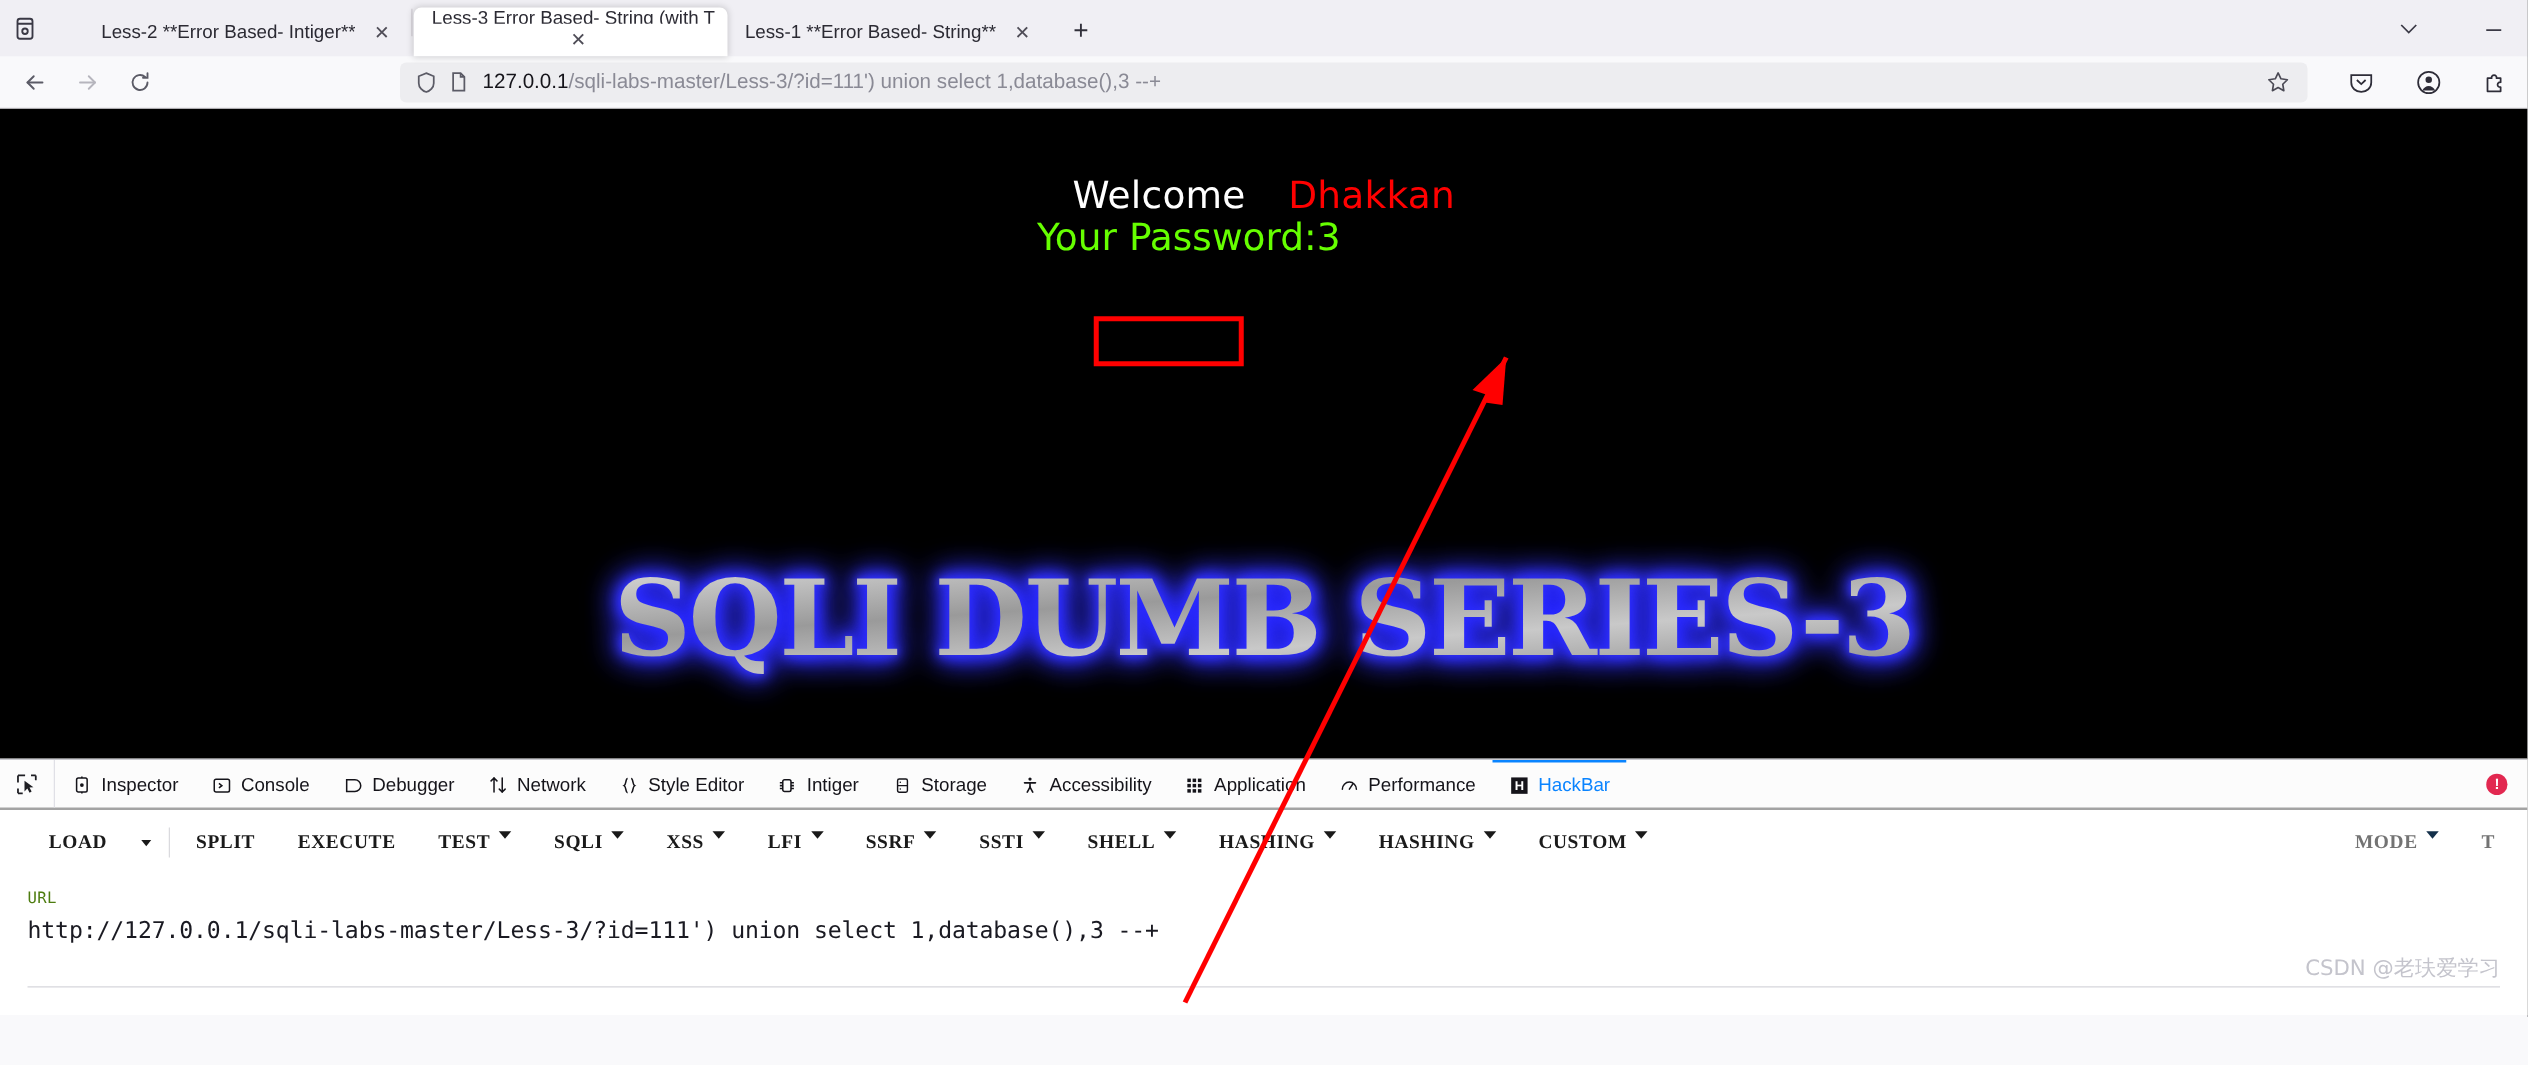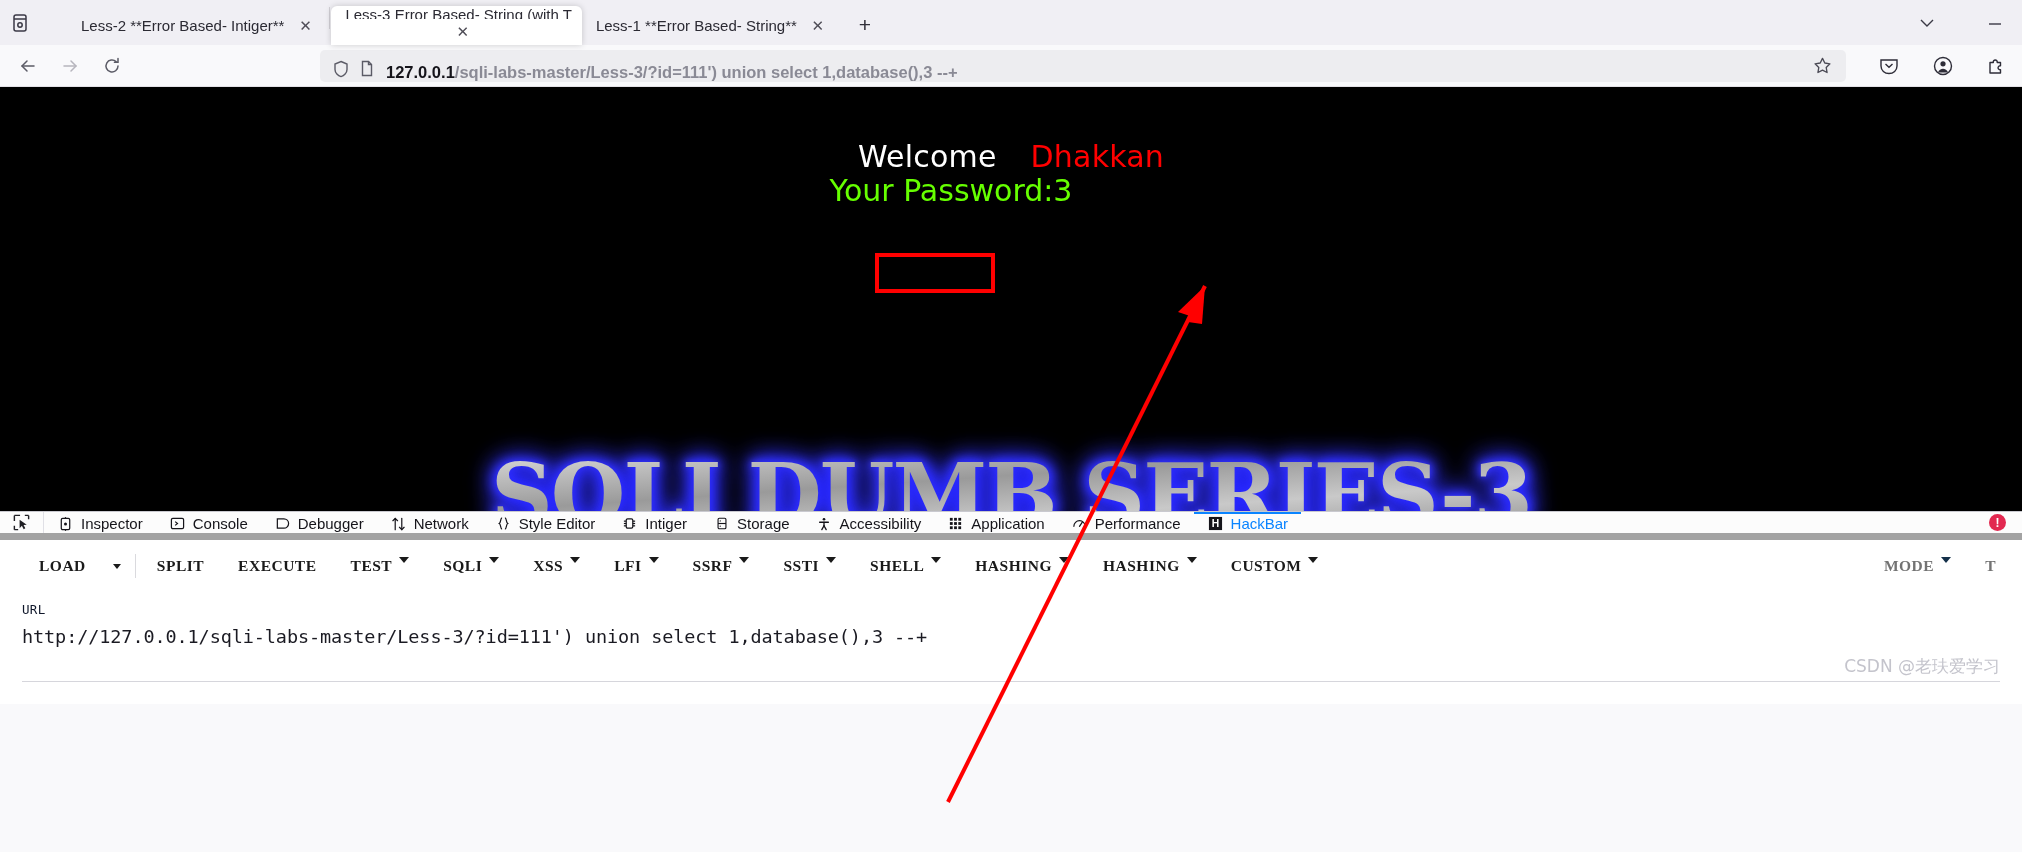--- a/index.html
+++ b/index.html
@@ -100,26 +100,25 @@
     flex: 0 0 auto;
     margin-right: 6px;
   }
   .nav-btn.dim { color: #b6b5bd; }
   .urlbar {
     flex: 1 1 auto;
     height: 32px;
     background: #ededf0;
     border-radius: 5px;
     display: flex;
-    align-items: flex-end;
+    align-items: center;
     padding: 0 8px;
     margin-left: 184px;
     margin-right: 6px;
     min-width: 0;
-    font-weight: bold;
   }
   .urlbar .ic {
     width: 26px; height: 26px;
     display: flex; align-items: center; justify-content: center;
     color: #5b5b66;
     flex: 0 0 auto;
   }
   .url-text {
     font-size: 16.5px;
     color: #8a8a95;
@@ -141,21 +140,21 @@
   }
   .navbar-right .nbtn {
     width: 30px; height: 30px;
     display:flex; align-items:center; justify-content:center;
     color:#2e2d38;
   }
 
   
   .page {
     position: relative;
-    height: 424px;
+    height: 520px;
     background: #000000;
     overflow: hidden;
   }
   .welcome-line {
     text-align: center;
     font-size: 30px;
     line-height: 1.05;
     padding-top: 54px;
     font-family: "DejaVu Sans", sans-serif;
     letter-spacing: .2px;
@@ -209,24 +208,24 @@
     z-index: 50;
   }
 
   
   .devtools {
     background: #ffffff;
     border-top: 1px solid #c9c9cf;
     position: relative;
   }
   .dt-tabs {
-    height: 28px;
+    height: 40px;
     display: flex;
     align-items: stretch;
-    border-bottom: 7px solid #a3a3a3;
+    border-bottom: 2px solid #a3a3a3;
     background: #fcfcfc;
     position: relative;
   }
   .dt-picker {
     width: 44px;
     display: flex; align-items: center; justify-content: center;
     color: #1f1f24;
     border-right: 1px solid #e0e0e6;
   }
   .dt-tab {
@@ -295,21 +294,21 @@
   
   .hb-body {
     padding: 10px 22px 0 22px;
     background: #ffffff;
     position: relative;
     height: 112px;
   }
   .hb-label {
     font-family: "DejaVu Sans Mono", monospace;
     font-size: 12.5px;
-    color: #0f172a;
+    color: #4d7c0f;
     letter-spacing: .3px;
   }
   .hb-url-input {
     font-family: "DejaVu Sans Mono", monospace;
     font-size: 18.5px;
     color: #1a1a22;
     margin-top: 9px;
     white-space: nowrap;
     letter-spacing: -0.1px;
   }

